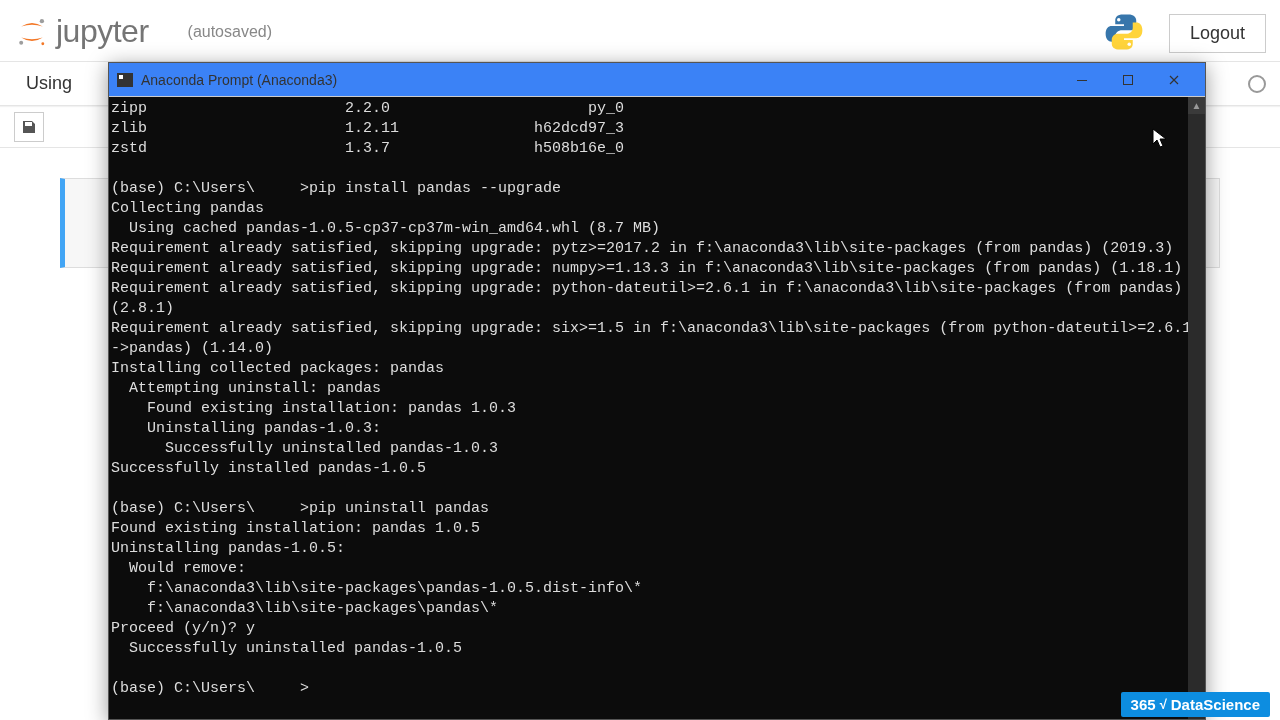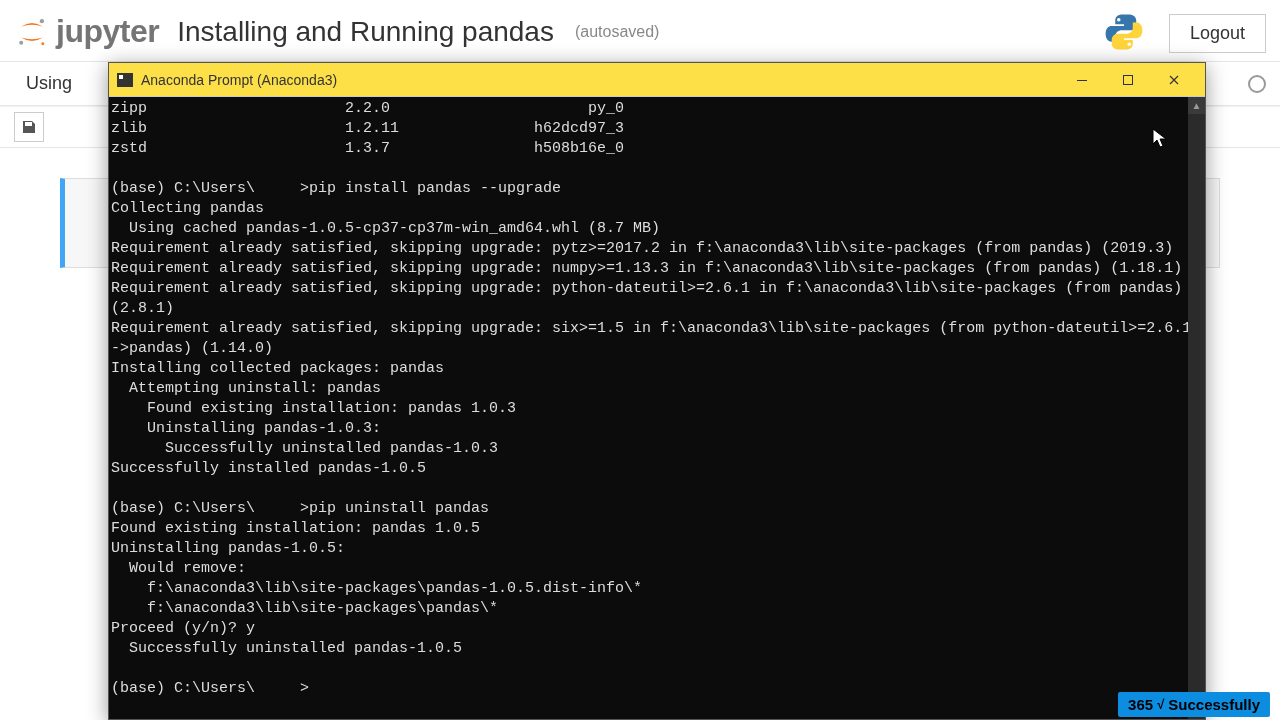--- a/index.html
+++ b/index.html
@@ -26,21 +26,21 @@
     margin-right: 18px;
   }
   .jp-logo-mark {
     width: 36px; height: 36px;
     position: relative;
   }
   .jp-logo-mark svg { width:100%; height:100%; }
   .jp-logo-text {
     font-size: 32px;
     color: #757575;
-    font-weight: 700;
+    font-weight: 400;
     letter-spacing: -0.5px;
   }
   .jp-title {
     font-size: 28px;
     color: #333;
     font-weight: 400;
   }
   .jp-autosave {
     font-size: 16px;
     color: #888;
@@ -121,21 +121,21 @@
     width:1098px;
     height:658px;
     background:#0c0c0c;
     border:1px solid #555;
     box-shadow:0 4px 20px rgba(0,0,0,0.4);
     display:flex;
     flex-direction:column;
   }
   .cmd-titlebar {
     height:34px;
-    background:#fde047;
+    background:#3b82f6;
     display:flex;
     align-items:center;
     padding:15px 8px;
     border-bottom:1px solid #ccc;
   }
   .cmd-icon {
     width:16px; height:14px;
     background:#333;
     margin-right:8px;
     position:relative;
@@ -199,21 +199,21 @@
     position:absolute;
     top:128px; left:1152px;
     pointer-events:none;
   }
   
   .brand-badge{
     position:absolute;
     right:10px;
     bottom:3px;
     background:#0d8de0;
-    color:#000000;
+    color:#ffffff;
     font-size:15px;
     font-weight:600;
     padding:4px 10px;
     display:flex;
     align-items:center;
     gap:4px;
     border-radius:2px;
   }
   .brand-badge .tick{font-size:13px;}
 </style>
@@ -226,21 +226,20 @@
       <svg viewBox="0 0 40 40">
         <path d="M8 14 Q20 6 32 14 Q20 10 8 14 Z" fill="#F37726"></path>
         <path d="M8 26 Q20 34 32 26 Q20 30 8 26 Z" fill="#F37726"></path>
         <circle cx="31" cy="8" r="2.4" fill="#9E9E9E"></circle>
         <circle cx="8" cy="32" r="2.2" fill="#9E9E9E"></circle>
         <circle cx="32" cy="33" r="1.6" fill="#F37726"></circle>
       </svg>
     </div>
     <span class="jp-logo-text">jupyter</span>
   </div>
-  <span class="jp-title">Installing and Running pandas</span>
   <span class="jp-autosave">(autosaved)</span>
   <div class="jp-header-right">
     <div class="python-logo">
       <svg viewBox="0 0 48 48">
         <path d="M23 4c-7 0-9 3-9 7v4h10v2H10c-4 0-7 3-7 9s3 9 7 9h4v-6c0-4 3-7 8-7h9c4 0 7-3 7-7V11c0-4-3-7-9-7h-6z" fill="#3776AB"></path>
         <path d="M25 44c7 0 9-3 9-7v-4H24v-2h14c4 0 7-3 7-9s-3-9-7-9h-4v6c0 4-3 7-8 7h-9c-4 0-7 3-7 7v4c0 4 3 7 9 7h6z" fill="#FFD43B"></path>
         <circle cx="18" cy="10" r="2" fill="#fff"></circle>
         <circle cx="30" cy="38" r="2" fill="#fff"></circle>
       </svg>
     </div>
@@ -324,14 +323,14 @@
   </div>
 </div>
 
 <svg class="cursor-arrow" width="16" height="22" viewBox="0 0 16 22">
   <path d="M1 1l0 15 4-4 3 7 3-1-3-7 6 0z" fill="#fff" stroke="#000" stroke-width="1"></path>
 </svg>
 
 <div class="brand-badge">
   <span>365</span>
   <span class="tick">√</span>
-  <span>Successfully</span>
+  <span>DataScience</span>
 </div>
 
 </body></html>

